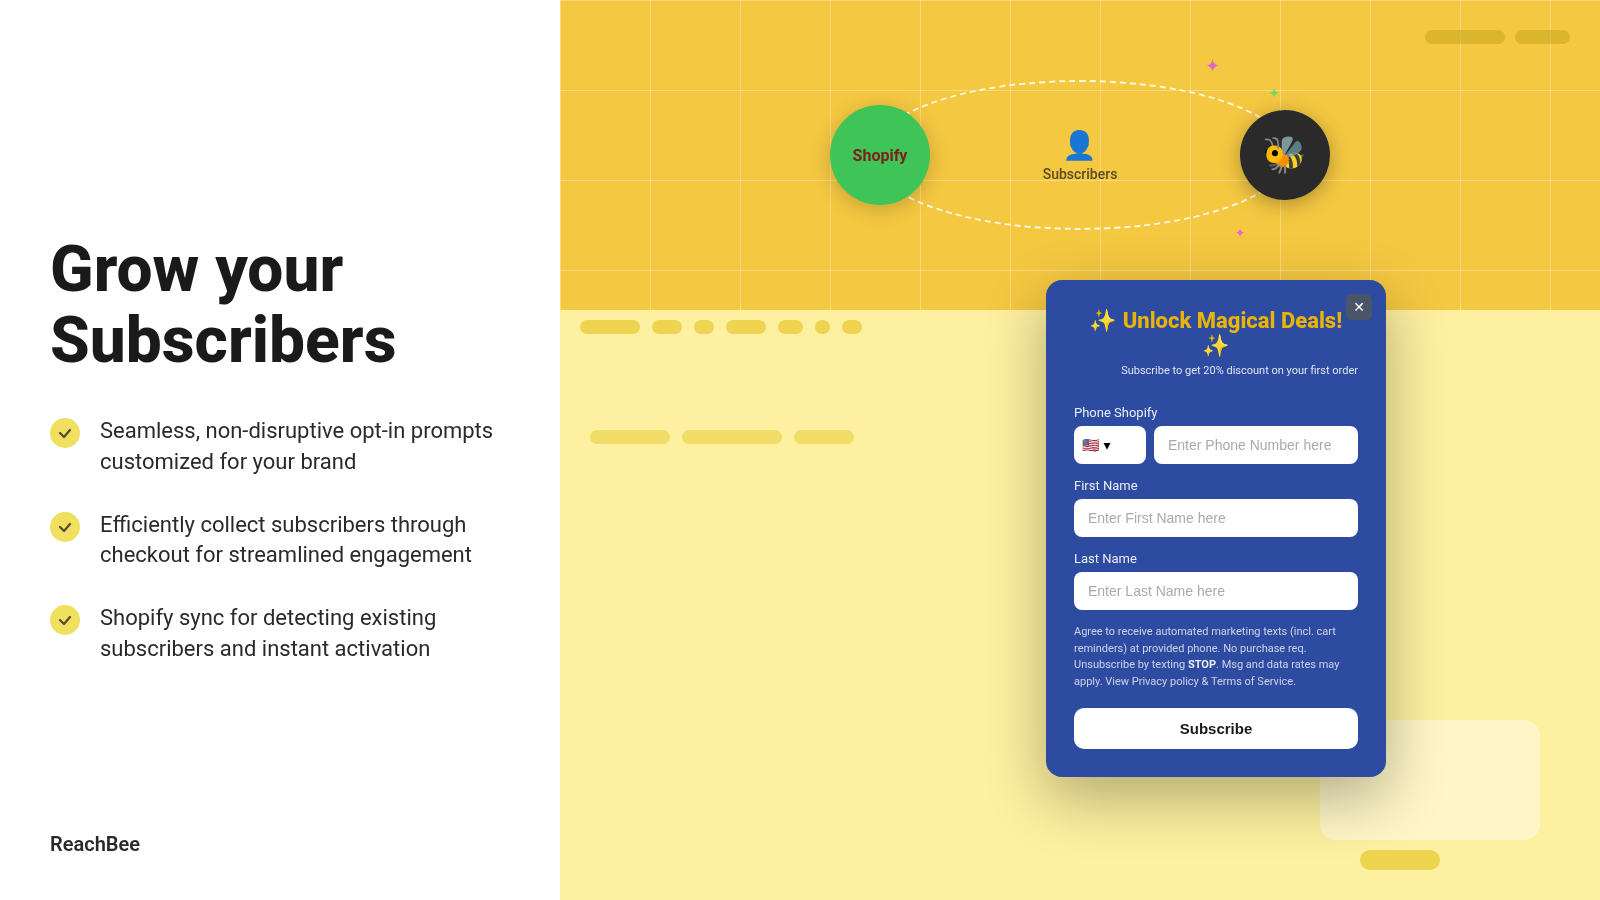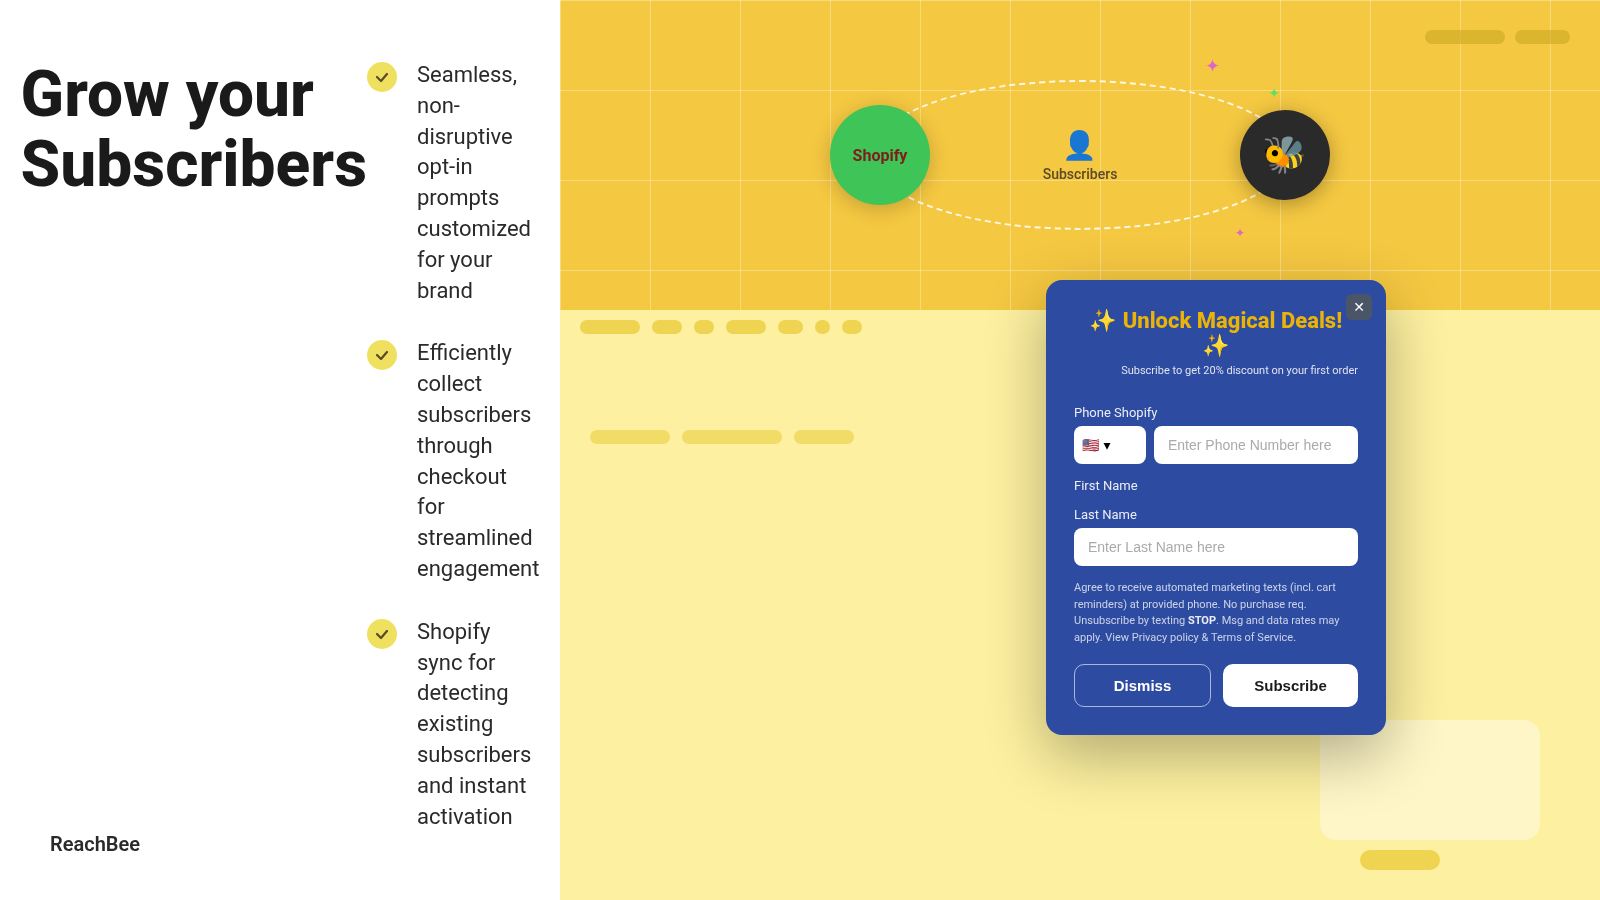--- a/index.html
+++ b/index.html
@@ -10,21 +10,21 @@
       height: 900px;
       overflow: hidden;
     }
 
     
     .left-panel {
       width: 560px;
       min-width: 560px;
       background: #ffffff;
       display: flex;
-      flex-direction: row;
+      flex-direction: column;
       justify-content: center;
       padding: 60px 50px 60px 50px;
       position: relative;
     }
 
     .main-title {
       font-size: 64px;
       font-weight: 800;
       color: #1a1a1a;
       line-height: 1.1;
@@ -479,30 +479,30 @@
         <div class="country-select">
           <span>🇺🇸</span>
           <span>▾</span>
         </div>
         <input class="form-input" type="text" placeholder="Enter Phone Number here" style="">
       </div>
     </div>
 
     <div class="form-group">
       <label class="form-label">First Name</label>
+      <input class="form-input" type="text" placeholder="Enter First Name here" style="">
     </div>
 
     <div class="form-group">
       <label class="form-label">Last Name</label>
       <input class="form-input" type="text" placeholder="Enter Last Name here" style="">
     </div>
 
     <p class="consent-text">
       <span>Agree to receive automated marketing texts (incl. cart reminders) at provided phone. No purchase req. Unsubscribe by texting </span><strong>STOP</strong><span>. Msg and data rates may apply. View Privacy policy &amp; Terms of Service.</span>
     </p>
 
     <div class="modal-buttons">
-      <button class="btn-dismiss">Dismiss</button>
       <button class="btn-subscribe">Subscribe</button>
     </div>
   </div>
 
 </div>
 
 </body></html>

